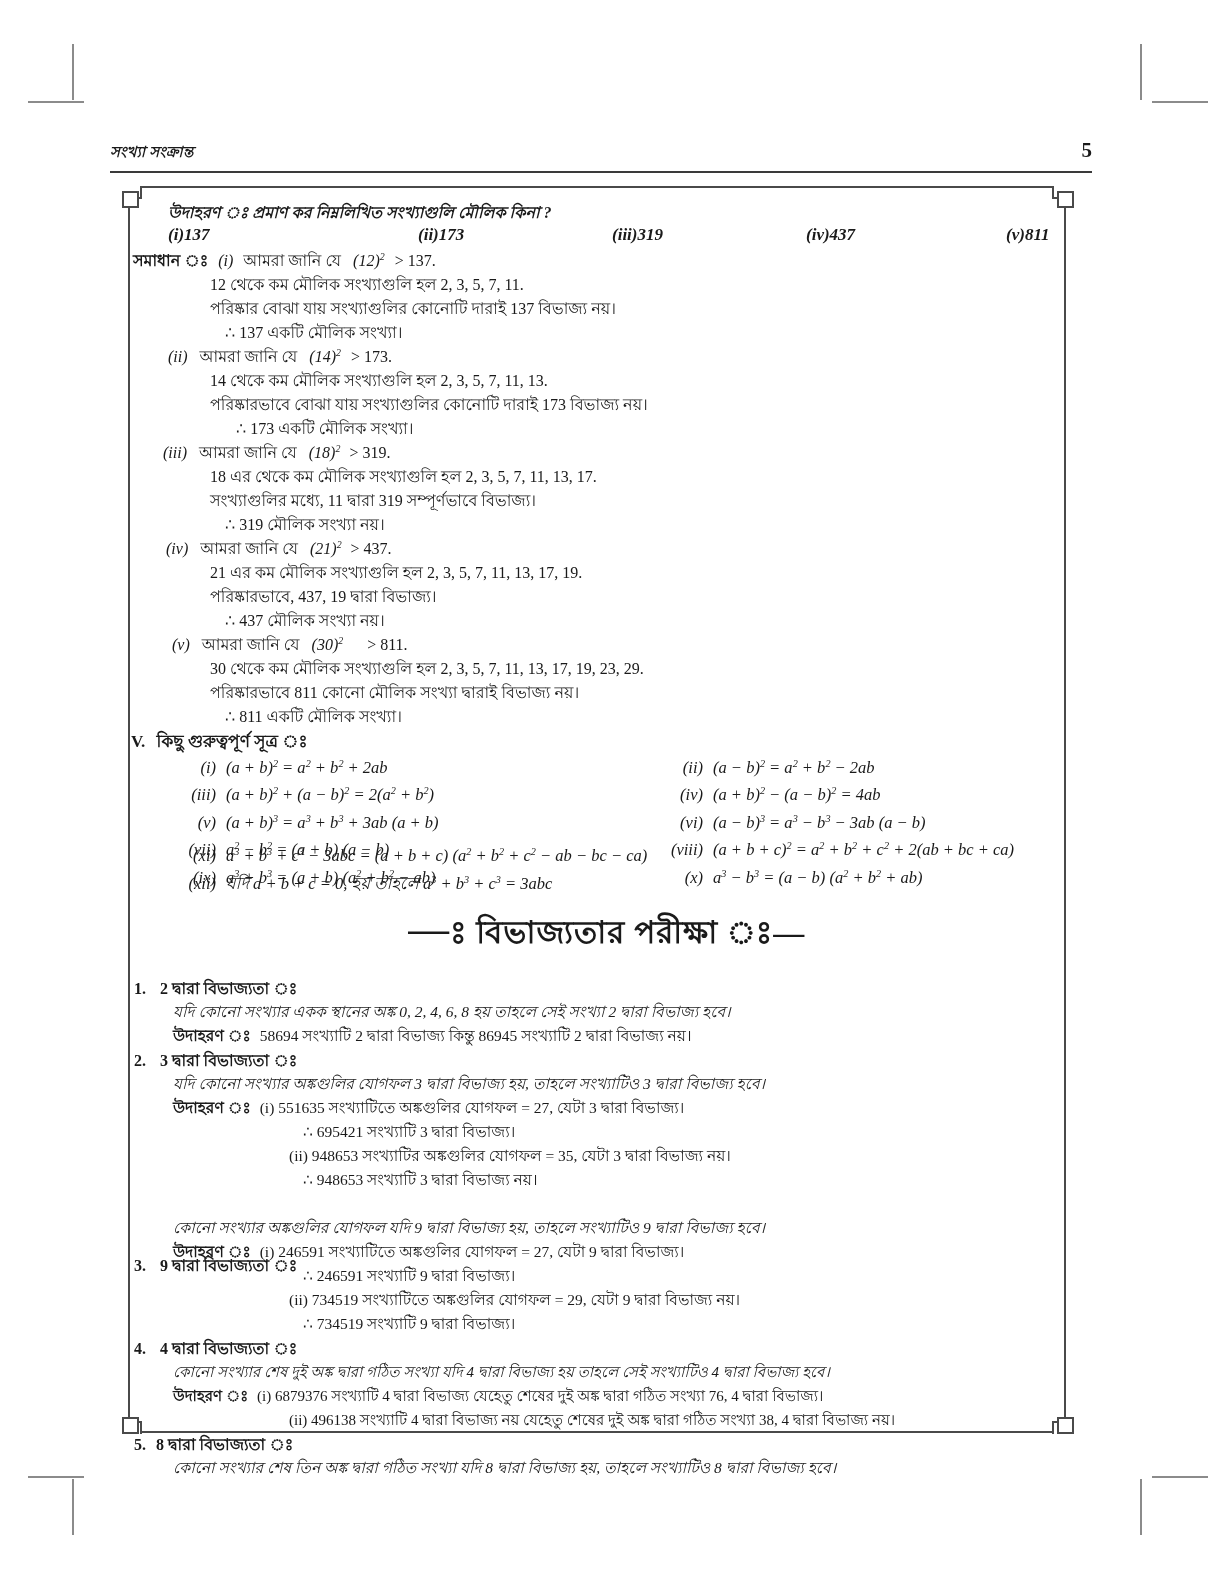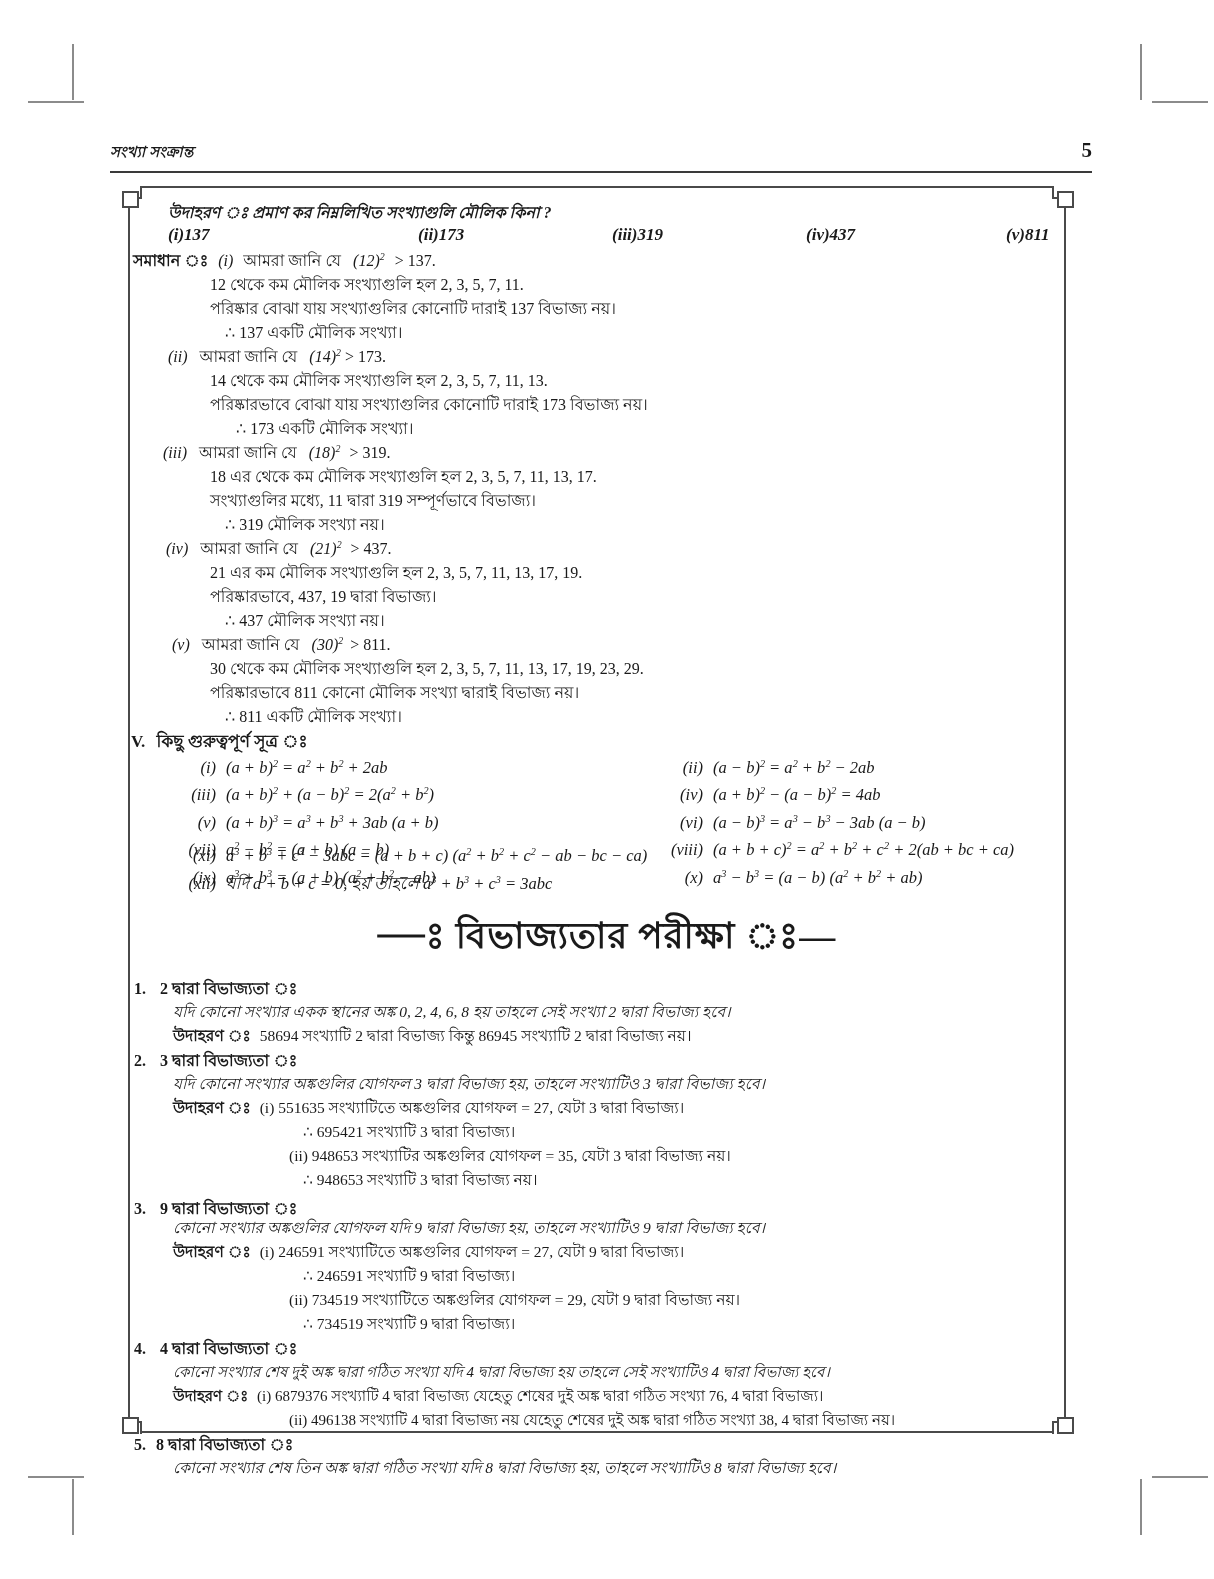--- a/index.html
+++ b/index.html
@@ -121,21 +121,21 @@
   .formula-col-l { left: 168px; }
   .formula-col-r { left: 655px; }
   .frm { font-size: 16.5px; white-space: nowrap; }
   .frm .rn { display: inline-block; width: 48px; text-align: right; font-style: italic; margin-right: 10px; }
 
   
   .bigheading {
     left: 0; top: 908px;
     width: 1214px;
     text-align: center;
-    font-size: 36px;
+    font-size: 31px;
     font-weight: bold;
     letter-spacing: 1px;
   }
 
   
   .rule-num { font-weight: bold; font-size: 16px; }
   .rule-title { font-weight: bold; font-size: 16px; }
   .rule-body { font-style: italic; font-size: 15.5px; text-align: right; }
   .rule-ex { font-size: 15.5px; }
   .rule-ex b { font-weight: bold; }
@@ -186,21 +186,21 @@
   <span style="margin-left:6px">&gt; 137.</span>
 </div>
 <div class="abs line-bn" style="left:210px; top:272px">12 থেকে কম মৌলিক সংখ্যাগুলি হল 2, 3, 5, 7, 11.</div>
 <div class="abs line-bn" style="left:210px; top:296px">পরিষ্কার বোঝা যায় সংখ্যাগুলির কোনোটি দারাই 137 বিভাজ্য নয়।</div>
 <div class="abs line-bn" style="left:225px; top:320px">∴  137 একটি মৌলিক সংখ্যা।</div>
 
 <div class="abs line-bn" style="left:168px; top:344px">
   <i>(ii)</i>
   <span style="margin-left:8px">আমরা জানি যে</span>
   <span style="margin-left:8px" class="math"><span>(14)</span><sup>2</sup></span>
-  <span style="margin-left:0">&gt; 173.</span>
+  <span style="margin-left:6px">&gt; 173.</span>
 </div>
 <div class="abs line-bn" style="left:210px; top:368px">14 থেকে কম মৌলিক সংখ্যাগুলি হল 2, 3, 5, 7, 11, 13.</div>
 <div class="abs line-bn" style="left:210px; top:392px">পরিষ্কারভাবে বোঝা যায় সংখ্যাগুলির কোনোটি দারাই 173 বিভাজ্য নয়।</div>
 <div class="abs line-bn" style="left:236px; top:416px">∴  173 একটি মৌলিক সংখ্যা।</div>
 
 <div class="abs line-bn" style="left:163px; top:440px">
   <i>(iii)</i>
   <span style="margin-left:8px">আমরা জানি যে</span>
   <span style="margin-left:8px" class="math"><span>(18)</span><sup>2</sup></span>
   <span style="margin-left:5px">&gt; 319.</span>
@@ -216,21 +216,21 @@
   <span style="margin-left:5px">&gt; 437.</span>
 </div>
 <div class="abs line-bn" style="left:210px; top:560px">21 এর কম মৌলিক সংখ্যাগুলি হল  2, 3, 5, 7, 11, 13, 17, 19.</div>
 <div class="abs line-bn" style="left:210px; top:584px">পরিষ্কারভাবে, 437, 19 দ্বারা বিভাজ্য।</div>
 <div class="abs line-bn" style="left:225px; top:608px">∴  437 মৌলিক সংখ্যা নয়।</div>
 
 <div class="abs line-bn" style="left:172px; top:632px">
   <i>(v)</i>
   <span style="margin-left:8px">আমরা জানি যে</span>
   <span style="margin-left:8px" class="math"><span>(30)</span><sup>2</sup></span>
-  <span style="margin-left:3px">&gt; 811.</span>
+  <span style="margin-left:20px">&gt; 811.</span>
 </div>
 <div class="abs line-bn" style="left:210px; top:656px">30 থেকে কম মৌলিক সংখ্যাগুলি হল 2, 3, 5, 7, 11, 13, 17, 19, 23, 29.</div>
 <div class="abs line-bn" style="left:210px; top:680px">পরিষ্কারভাবে 811 কোনো মৌলিক সংখ্যা দ্বারাই বিভাজ্য নয়।</div>
 <div class="abs line-bn" style="left:225px; top:704px">∴  811 একটি মৌলিক সংখ্যা।</div>
 
 <div class="abs" style="left:131px; top:728px; font-size:17px; font-weight:bold;">
   <span>V.</span>
   <span style="margin-left:7px">কিছু গুরুত্বপূর্ণ সূত্র ঃ</span>
 </div>
 
@@ -275,21 +275,21 @@
 </div>
 <div class="abs rule-body" style="left:173px; top:1072px">যদি কোনো সংখ্যার অঙ্কগুলির যোগফল 3 দ্বারা বিভাজ্য হয়, তাহলে সংখ্যাটিও 3 দ্বারা বিভাজ্য হবে।</div>
 <div class="abs rule-ex" style="left:173px; top:1096px">
   <b>উদাহরণ ঃ</b>
   <span style="margin-left:5px">(i) 551635 সংখ্যাটিতে অঙ্কগুলির যোগফল = 27, যেটা 3 দ্বারা বিভাজ্য।</span>
 </div>
 <div class="abs rule-ex" style="left:303px; top:1120px">∴  695421 সংখ্যাটি 3 দ্বারা বিভাজ্য।</div>
 <div class="abs rule-ex" style="left:289px; top:1144px">(ii) 948653 সংখ্যাটির অঙ্কগুলির যোগফল = 35, যেটা 3 দ্বারা বিভাজ্য নয়।</div>
 <div class="abs rule-ex" style="left:303px; top:1168px">∴  948653 সংখ্যাটি 3 দ্বারা বিভাজ্য নয়।</div>
 
-<div class="abs" style="left:134px; top:1196px">
+<div class="abs" style="left:134px; top:1253px">
   <span class="rule-num">3.</span>
   <span class="rule-title" style="margin-left:10px">9 দ্বারা বিভাজ্যতা ঃ</span>
 </div>
 <div class="abs rule-body" style="left:173px; top:1216px">কোনো সংখ্যার অঙ্কগুলির যোগফল যদি 9 দ্বারা বিভাজ্য হয়, তাহলে সংখ্যাটিও 9 দ্বারা বিভাজ্য হবে।</div>
 <div class="abs rule-ex" style="left:173px; top:1240px">
   <b>উদাহরণ ঃ</b>
   <span style="margin-left:5px">(i) 246591 সংখ্যাটিতে অঙ্কগুলির যোগফল = 27, যেটা 9 দ্বারা বিভাজ্য।</span>
 </div>
 <div class="abs rule-ex" style="left:303px; top:1264px">∴  246591 সংখ্যাটি 9 দ্বারা বিভাজ্য।</div>
 <div class="abs rule-ex" style="left:289px; top:1288px">(ii) 734519 সংখ্যাটিতে অঙ্কগুলির যোগফল = 29, যেটা 9 দ্বারা বিভাজ্য নয়।</div>

